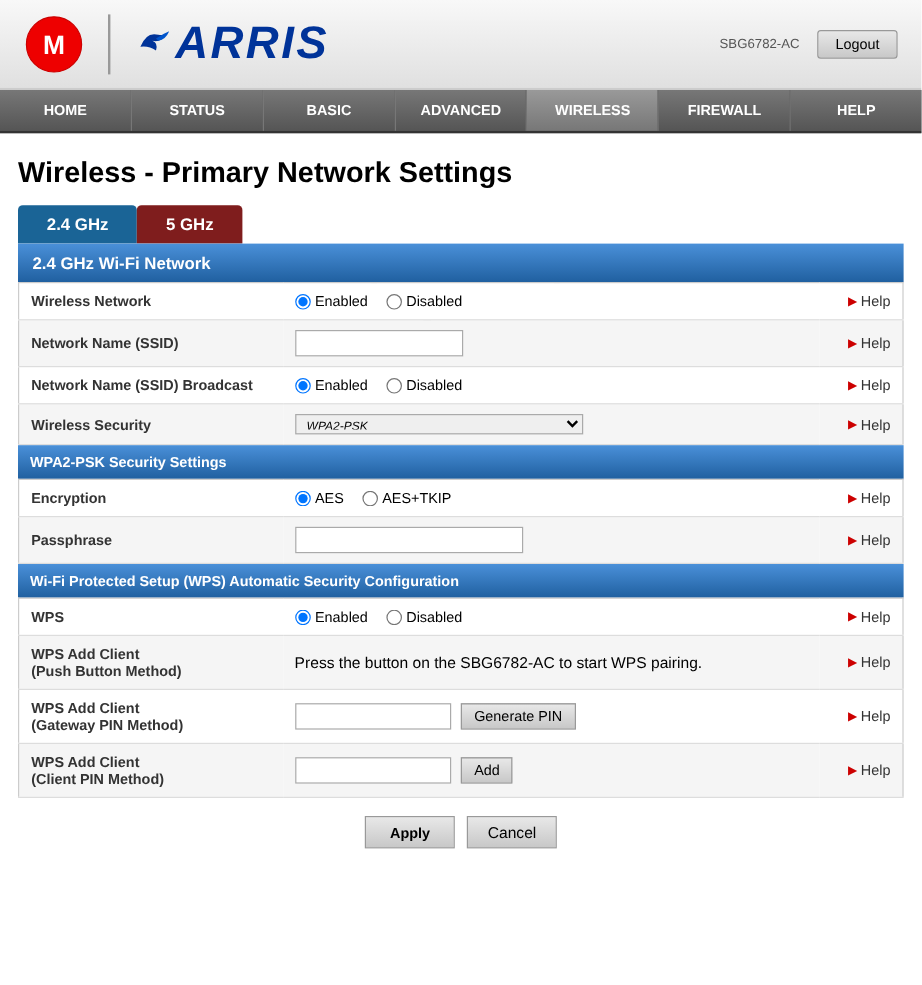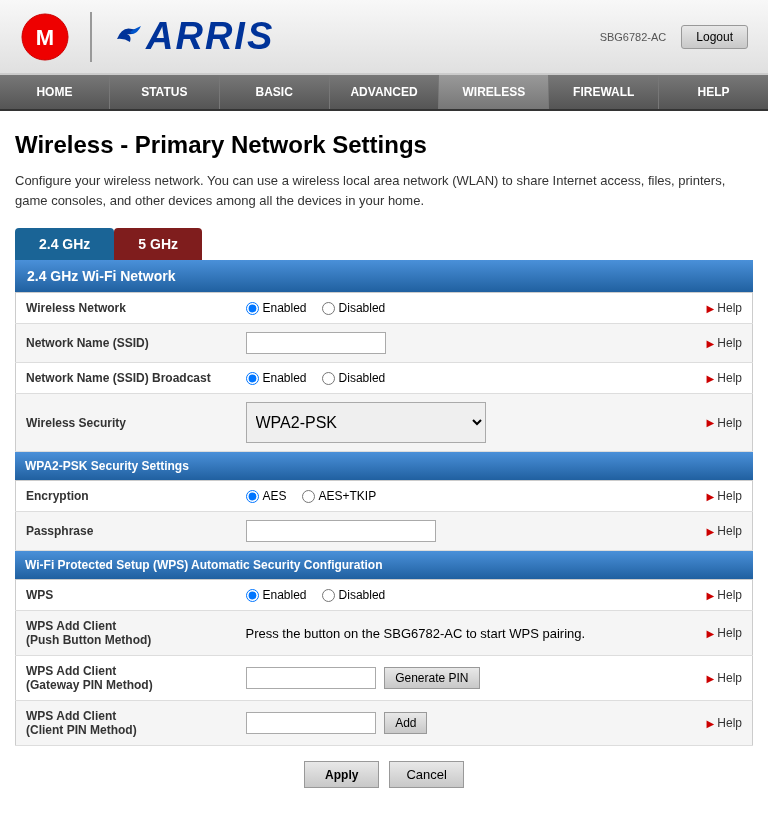--- a/index.html
+++ b/index.html
@@ -187,23 +187,24 @@
       height: 22px;
     }
     .ssid-input { width: 140px; }
     .passphrase-input { width: 190px; }
     .pin-input { width: 130px; }
     .client-pin-input { width: 130px; }
 
     .select-input {
       border: 1px solid #aaa;
       padding: 3px 5px;
-      font-size: 16px;
-      height: 41px;
+      font-size: 10px;
+      height: 17px;
       width: 240px;
+      font-style: italic;
     }
 
     
     .subsection-header {
       background: linear-gradient(to bottom, #4a90d9, #2060a0);
       color: #fff;
       padding: 7px 10px;
       font-size: 12px;
       font-weight: bold;
     }
@@ -293,21 +294,20 @@
   <div class="nav-item">STATUS</div>
   <div class="nav-item">BASIC</div>
   <div class="nav-item">ADVANCED</div>
   <div class="nav-item active">WIRELESS</div>
   <div class="nav-item">FIREWALL</div>
   <div class="nav-item">HELP</div>
 </nav>
 
 <div class="content">
   <h1 class="page-title">Wireless - Primary Network Settings</h1>
-  <p class="page-desc">Configure your wireless network. You can use a wireless local area network (WLAN) to share Internet access, files, printers, game consoles, and other devices among all the devices in your home.</p>
 
   <div class="tabs">
     <button class="tab tab-24">2.4 GHz</button>
     <button class="tab tab-5">5 GHz</button>
   </div>
 
   <div class="watermark-wrapper">
     <div class="watermark">setuprouter</div>
     <div class="table-wrapper">
 

